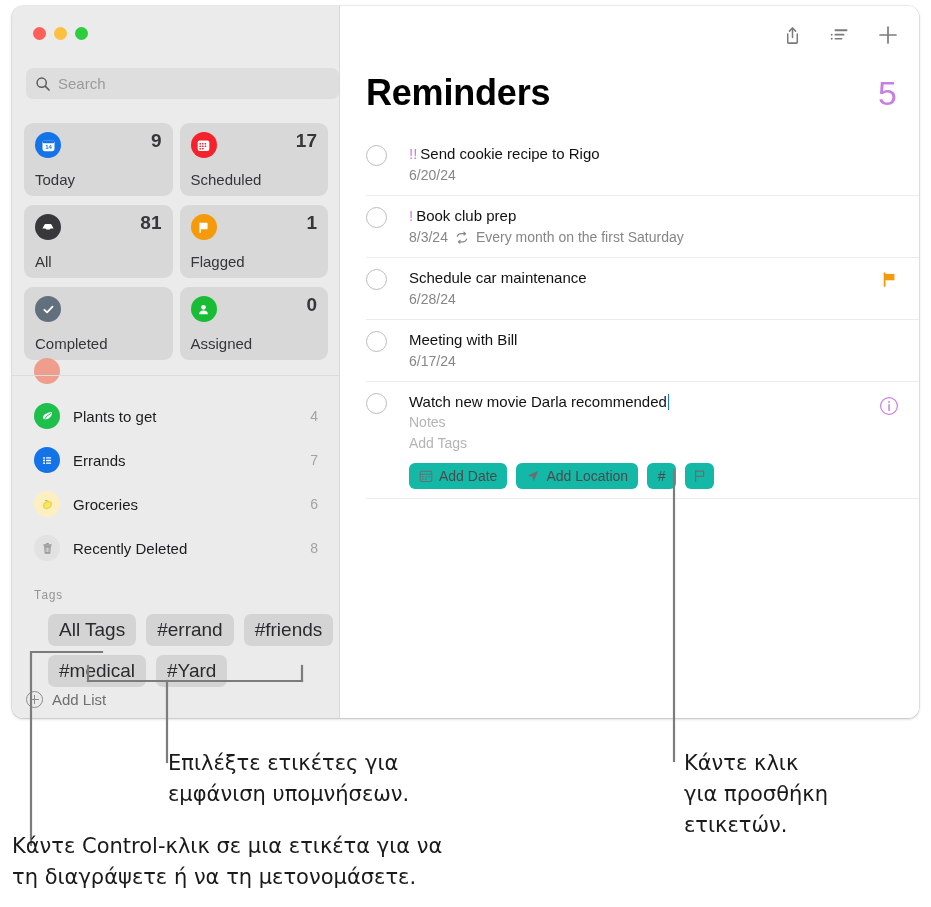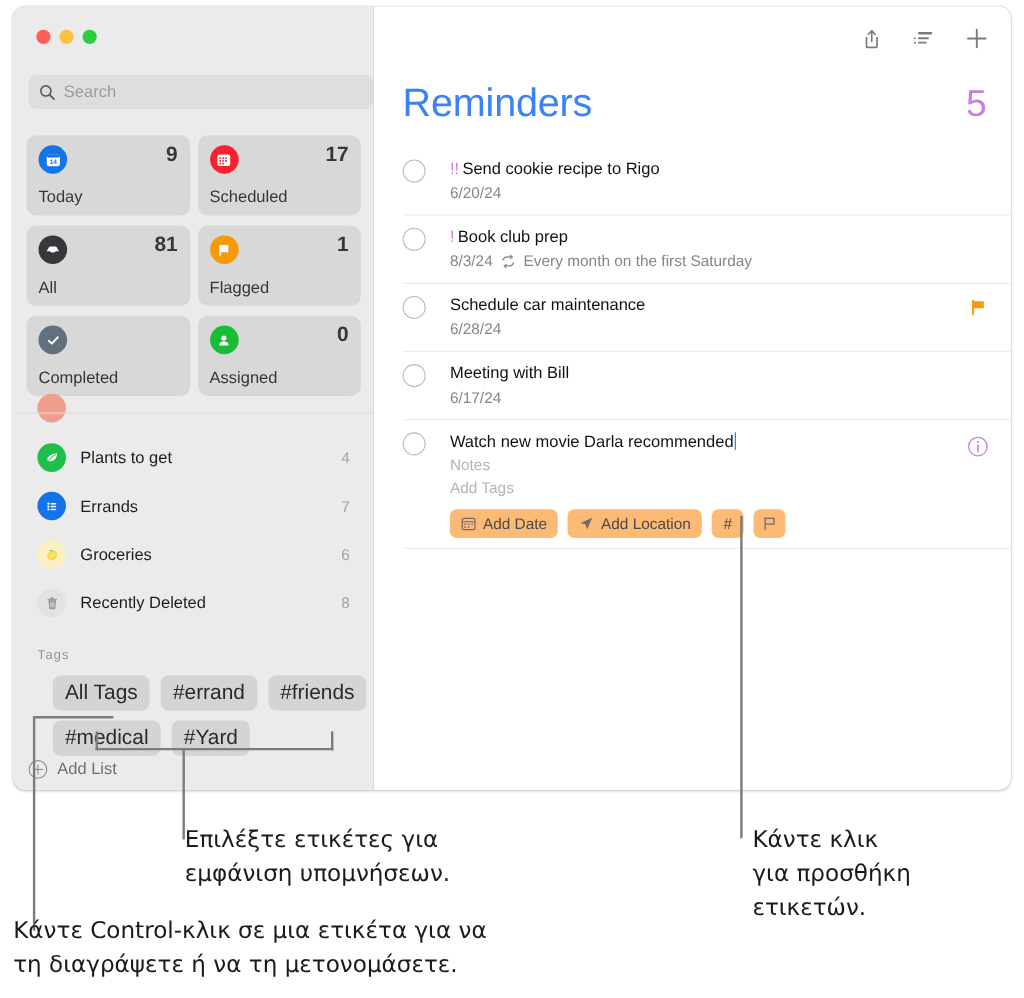--- a/index.html
+++ b/index.html
@@ -129,21 +129,21 @@
   .addlist .plus-c::before { left: 3px; right: 3px; top: 6.8px; height: 1.4px; }
   .addlist .plus-c::after  { top: 3px; bottom: 3px; left: 6.8px; width: 1.4px; }
   .addlist .al-label { font-size: 15px; color: #6f6f6f; }
 
   
   .main { position: absolute; left: 329px; top: 0; width: 578px; height: 712px; background: #fff; }
   .toolbar { position: absolute; right: 19px; top: 17px; display: flex; align-items: center; gap: 24px; }
   .tb-btn { width: 24px; height: 24px; display: flex; align-items: center; justify-content: center; }
 
   .title-row { position: absolute; left: 25px; top: 66px; right: 22px; display: flex; align-items: baseline; }
-  .page-title { font-size: 36px; font-weight: normal; color: #3b82f6; letter-spacing: -.2px; }
+  .page-title { font-size: 36px; font-weight: bold; color: #000000; letter-spacing: -.2px; }
   .page-count { margin-left: auto; font-size: 34px; color: #c87fe2; }
 
   .rlist { position: absolute; left: 25px; top: 128px; right: 0; }
   .rrow { position: relative; border-bottom: 1px solid #ececec; padding: 10px 0 9px 0; min-height: 62px; }
   .rrow:first-child { border-top: none; }
   .rcheck {
     position: absolute; left: 0; top: 11px;
     width: 21px; height: 21px; border-radius: 50%;
     border: 1.3px solid #bdbdbd; background: #fff;
   }
@@ -151,21 +151,21 @@
   .rtitle { font-size: 15px; color: #111; line-height: 20px; }
   .pri { color: #c87fe2; margin-right: 3px; }
   .rsub { font-size: 14px; color: #868686; line-height: 21px; margin-top: 1px; display: flex; align-items: center; gap: 7px; }
   .rflag { position: absolute; right: 23px; top: 14px; }
   .rinfo { position: absolute; right: 19px; top: 13px; }
   .caret { display: inline-block; width: 1.6px; height: 16px; background: #1c6ff2; vertical-align: -3px; margin-left: 1px; }
 
   .ghost { font-size: 14px; color: #b4b4b4; line-height: 21px; }
   .detail-btns { display: flex; gap: 9px; margin-top: 9px; align-items: center; }
   .dbtn {
-    background: #fdba74; border-radius: 6px; height: 26px;
+    background: #14b8a6; border-radius: 6px; height: 26px;
     display: flex; align-items: center; gap: 6px;
     padding: 0 10px; font-size: 14px; color: #4a4a4d;
   }
   .dbtn.sq { padding: 0; width: 29px; justify-content: center; }
 
   
   .callout-txt {
     position: absolute; font-size: 21px; color: #1a1a1a;
     line-height: 31px; font-family: "DejaVu Sans", "Liberation Sans", sans-serif;
   }

